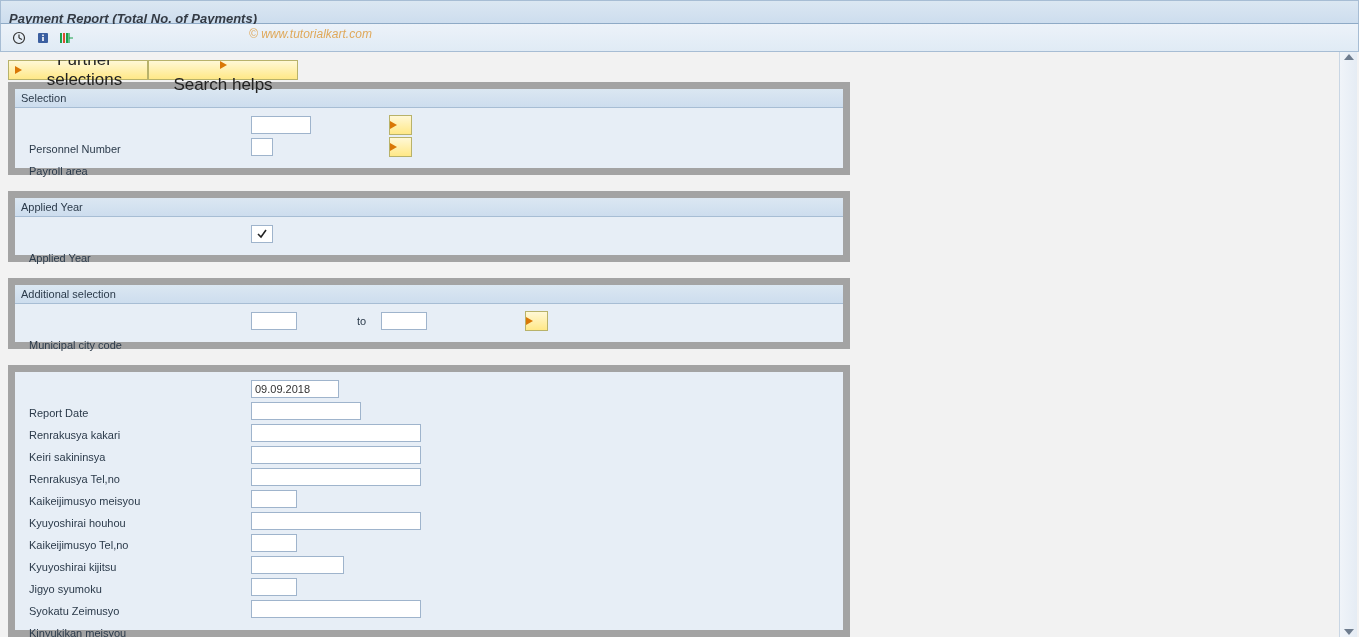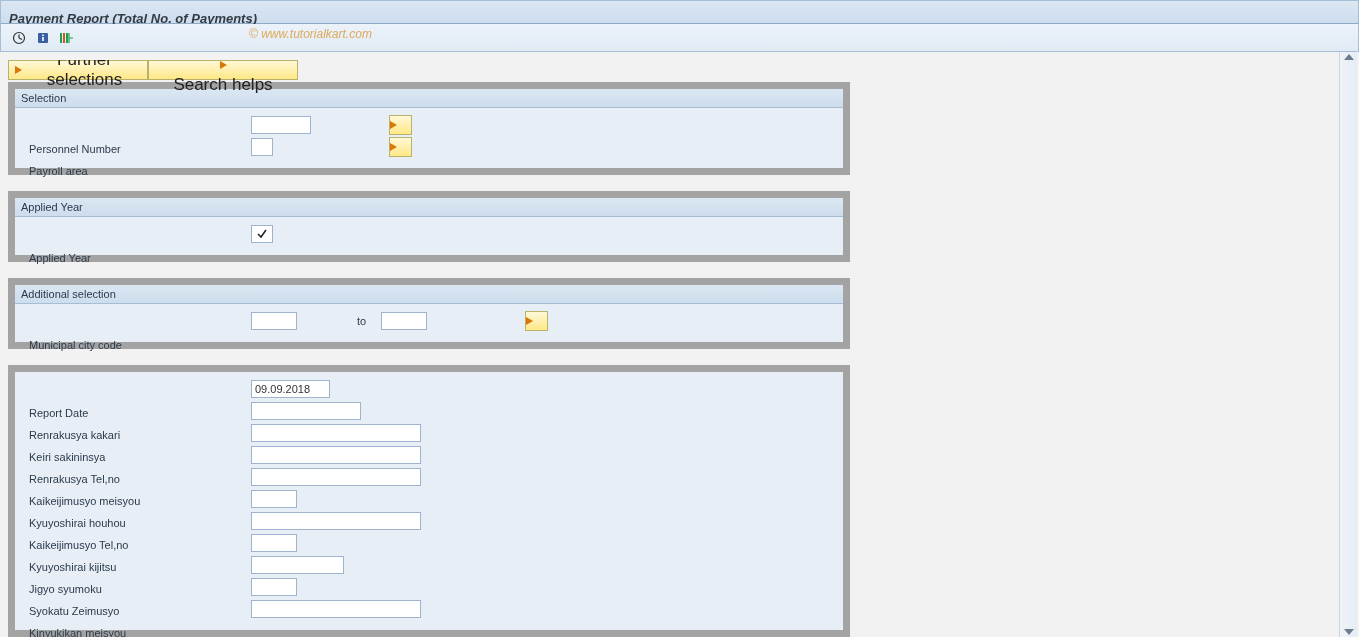--- a/index.html
+++ b/index.html
@@ -147,21 +147,21 @@
       padding: 0 3px;
       font-size: 11px;
       color: #333;
     }
     .w-sm { width: 60px; }
     .w-xs { width: 22px; }
     .w-md { width: 46px; }
     .w-lg { width: 170px; }
     .w-mid { width: 110px; }
     .w-m2 { width: 93px; }
-    .w-date { width: 79px; }
+    .w-date { width: 88px; }
     .to-label { width: 24px; color: #2b3a4a; margin-left: 60px; }
     .slot1 { width: 60px; }
     .gap-select { margin-left: 78px; }
     .gap-select2 { margin-left: 98px; }
     .check-mark {
       width: 22px; height: 18px;
       display: inline-flex; align-items: center; justify-content: center;
       background: #fff; border: 1px solid #9fb4cc;
     }
   </style>

